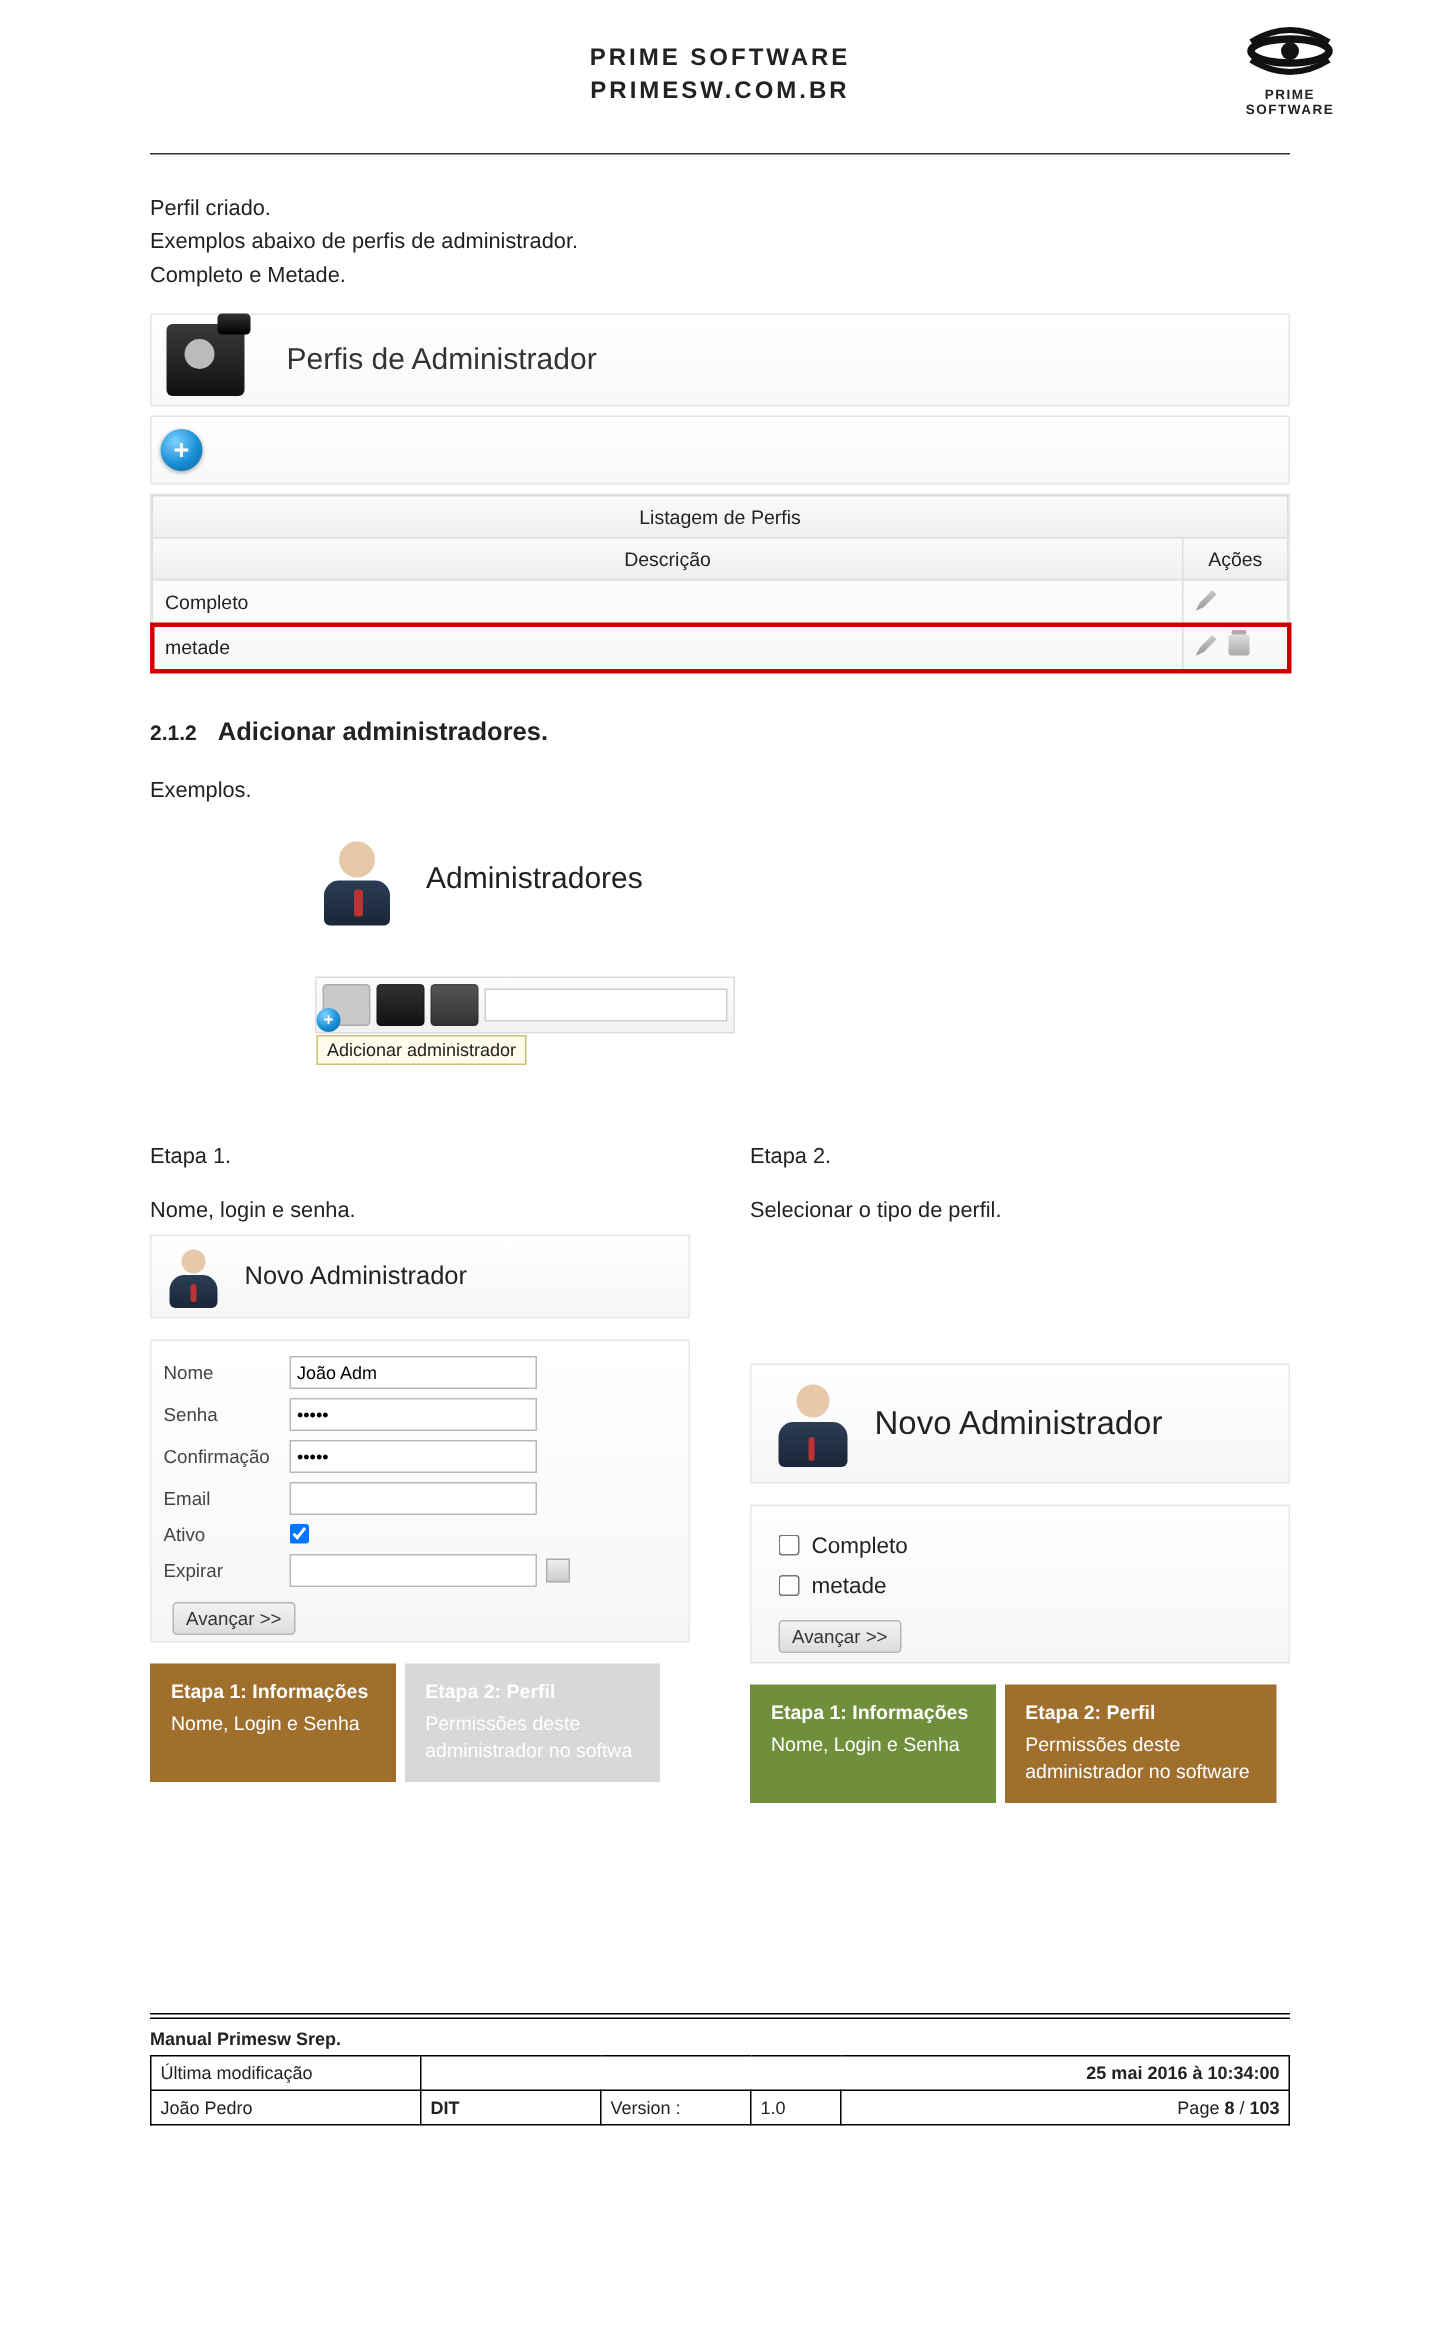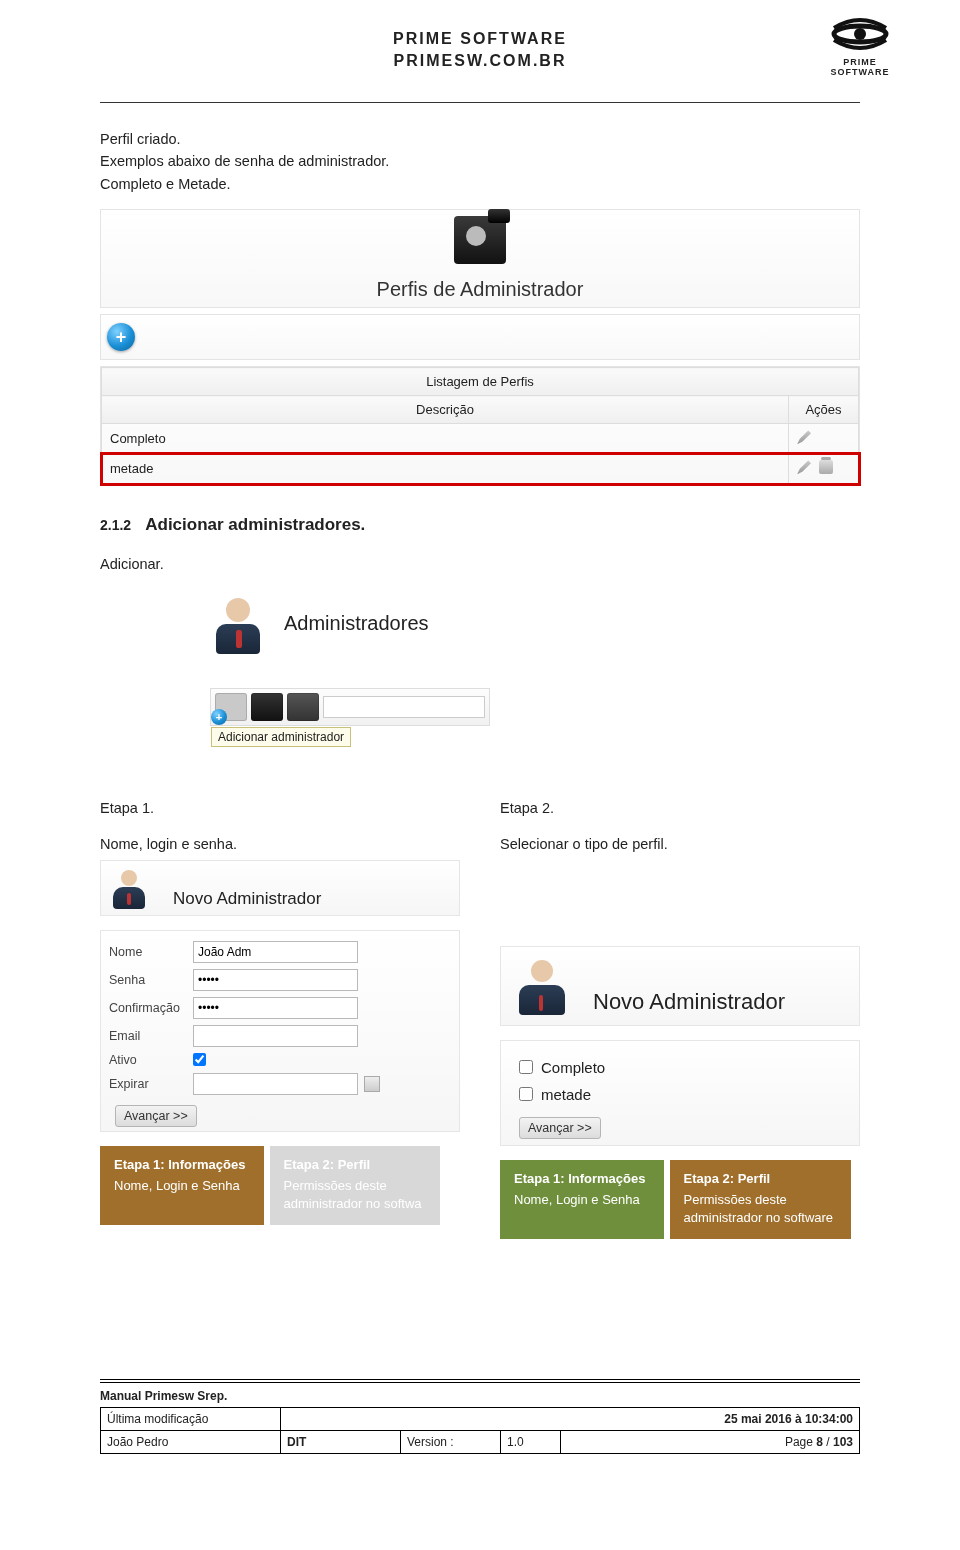--- a/index.html
+++ b/index.html
@@ -10,21 +10,21 @@
   .brand-logo { position: absolute; right: -30px; top: -6px; text-align:center; }
   .brand-logo .eye { width: 60px; height: 40px; }
   .brand-logo-txt { font-size:9px; font-weight:700; letter-spacing:1px; text-transform:uppercase; line-height:1.1;}
   .hr { border: none; border-top: 1px solid #333; margin: 10px 0 25px 0; }
   .body-text { font-size: 14.5px; line-height: 1.55; margin-bottom: 14px; }
   .section-title { font-size: 17px; margin: 30px 0 18px 0; }
   .sec-num { font-size: 14px; margin-right: 10px; }
 
   
   .shot { border: 1px solid #e4e4e4; background: linear-gradient(#fff,#f8f8f8); margin: 6px 0; }
-  .perfis-header { display:flex; align-items:center; gap:14px; padding: 6px 10px; flex-direction: column; }
+  .perfis-header { display:flex; align-items:center; gap:28px; padding: 6px 10px; }
   .folder-icon { width:52px; height:48px; background: linear-gradient(#3a3a3a,#111); border-radius:4px; position:relative; }
   .folder-icon::before { content:""; position:absolute; top:-7px; right:-4px; width:22px; height:14px; background:linear-gradient(#333,#000); border-radius:3px; }
   .folder-icon::after { content:""; position:absolute; left:12px; top:10px; width:20px; height:20px; background:#bbb; border-radius:50%; }
   .perfis-title { font-size:20px; color:#333; }
 
   .add-btn-row { padding:8px 6px; }
   .add-circle { width:28px; height:28px; border-radius:50%; background: radial-gradient(circle at 35% 30%, #7fd1ff, #1a8fd6 55%, #0c659b); display:flex; align-items:center; justify-content:center; color:#fff; font-weight:900; font-size:18px; box-shadow:0 1px 3px rgba(0,0,0,.35); cursor:pointer;}
 
   .list-table { width:100%; border-collapse:collapse; font-size:13px; }
   .list-table th, .list-table td { border:1px solid #ddd; padding:6px 8px; }
@@ -52,21 +52,21 @@
   .tooltip-tag { position:absolute; bottom:-22px; left:0; background:#fdfbe9; border:1px solid #c9c07a; padding:2px 6px; font-size:12px; white-space:nowrap;}
 
   
   .etapas { display:flex; gap:40px; margin-top:24px; align-items:flex-start;}
   .etapa-col { flex:1; }
   .etapa-h { font-size:14.5px; margin-bottom:20px;}
   .etapa-sub { font-size:14.5px; margin-bottom:8px; text-align:justify;}
 
   
   .novo-card { border:1px solid #e6e6e6; background:linear-gradient(#fff,#f6f6f6); margin-top:6px;}
-  .novo-head { display:flex; align-items:flex-end; gap:22px; padding:6px 8px;}
+  .novo-head { display:flex; align-items:center; gap:12px; padding:6px 8px;}
   .novo-head .person-ico { width:42px; height:42px;}
   .novo-head .person-ico .head{ width:16px; height:16px; left:12px; top:3px;}
   .novo-head .person-ico .body{ width:32px; height:22px; left:4px;}
   .novo-head .person-ico .tie{ width:4px; height:12px; left:18px; bottom:4px;}
   .novo-title { font-size:17px; }
   .novo-title-lg { font-size:22px; }
   .form { padding:10px 8px 4px 8px; font-size:12.5px;}
   .form-row { display:flex; align-items:center; margin-bottom:6px; gap:6px;}
   .form-row label { width:78px; color:#444;}
   .form-row input[type=text], .form-row input[type=password] { flex:1; border:1px solid #b9b9b9; padding:3px 4px; font-size:12px; background:#fff;}
@@ -114,21 +114,21 @@
         <path d="M4 26 Q30 42 56 26" fill="none" stroke="#111" stroke-width="4"></path>
       </svg>
       <div class="brand-logo-txt">PRIME</div>
       <div class="brand-logo-txt">SOFTWARE</div>
     </div>
   </div>
   <hr class="hr">
 
   <p class="body-text">
     <span>Perfil criado.</span><br>
-    <span>Exemplos abaixo de senha de administrador.</span><br>
+    <span>Exemplos abaixo de perfis de administrador.</span><br>
     <span>Completo e Metade.</span>
   </p>
 
   
   <div class="shot">
     <div class="perfis-header">
       <div class="folder-icon"></div>
       <div class="perfis-title">Perfis de Administrador</div>
     </div>
   </div>
@@ -162,21 +162,21 @@
         </tr>
       </tbody>
     </table>
   </div>
 
   <h3 class="section-title">
     <span class="sec-num">2.1.2</span>
     <span>Adicionar administradores.</span>
   </h3>
 
-  <p class="body-text">Adicionar.</p>
+  <p class="body-text">Exemplos.</p>
 
   <div class="admins-block">
     <div class="admins-row">
       <div class="person-ico">
         <div class="body"></div>
           <div class="head"></div>
           <div class="tie"></div>
       </div>
       <div class="admins-title">Administradores</div>
     </div>

